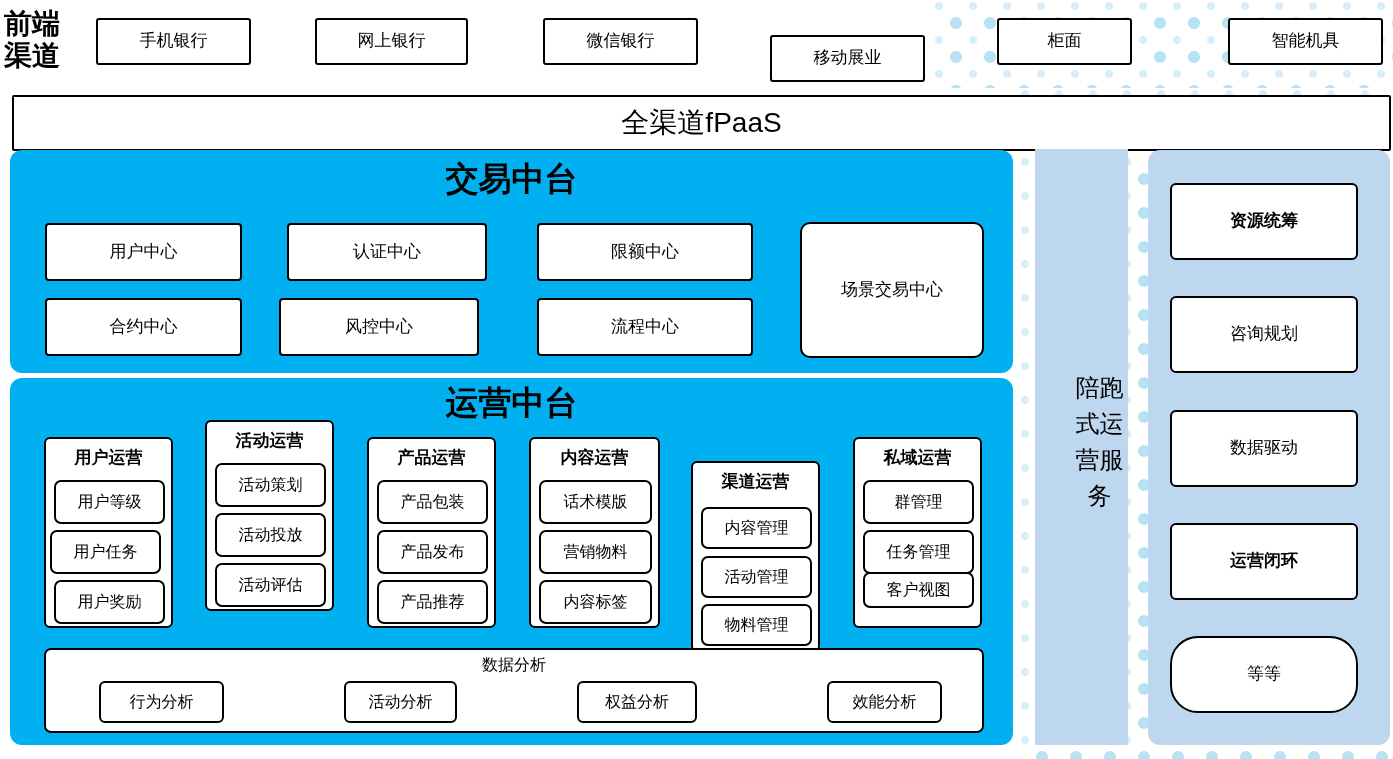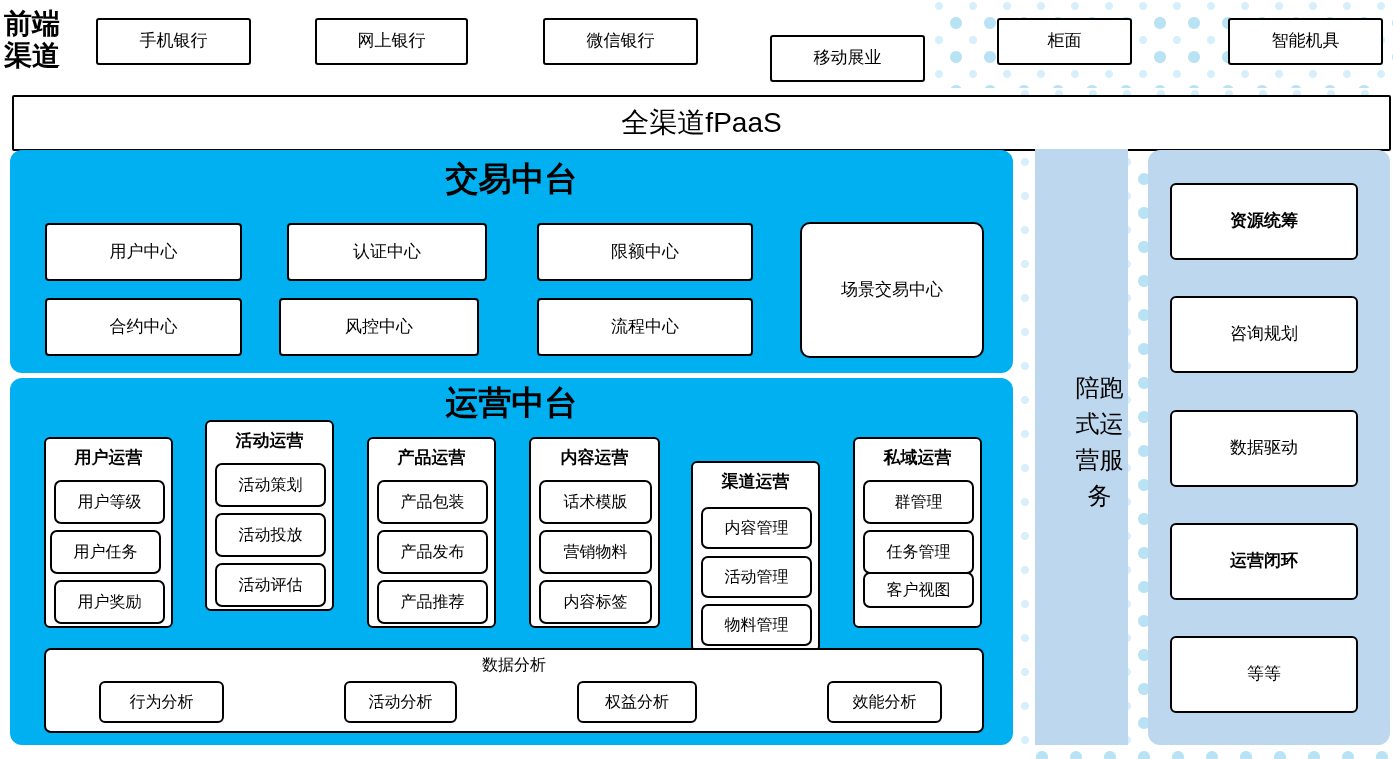--- a/index.html
+++ b/index.html
@@ -214,18 +214,18 @@
       </div>
     <div class="abs wbox svcbox" style="left:22px;top:146px;width:188px;height:77px;">
         <span>咨询规划</span>
       </div>
     <div class="abs wbox svcbox" style="left:22px;top:260px;width:188px;height:77px;">
         <span>数据驱动</span>
       </div>
     <div class="abs wbox svcbox bold" style="left:22px;top:373px;width:188px;height:77px;">
         <span>运营闭环</span>
       </div>
-    <div class="abs wbox svcbox" style="left:22px;top:486px;width:188px;height:77px;">
+    <div class="abs wbox svcbox" style="left:22px;top:486px;width:188px;height:77px;border-radius:28px;">
         <span>等等</span>
       </div>
   </div>
 
 </div>
 
 </body></html>

